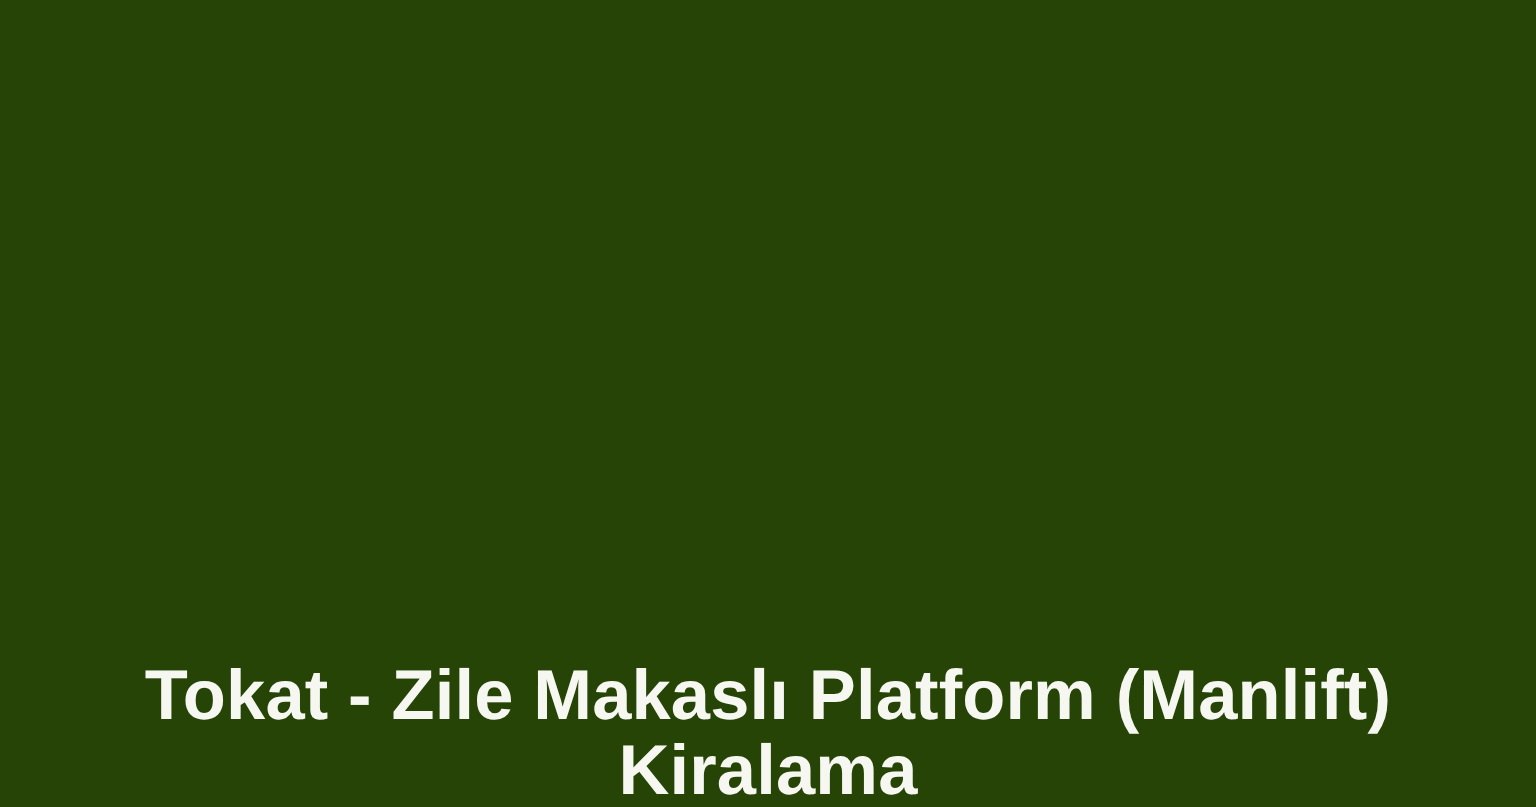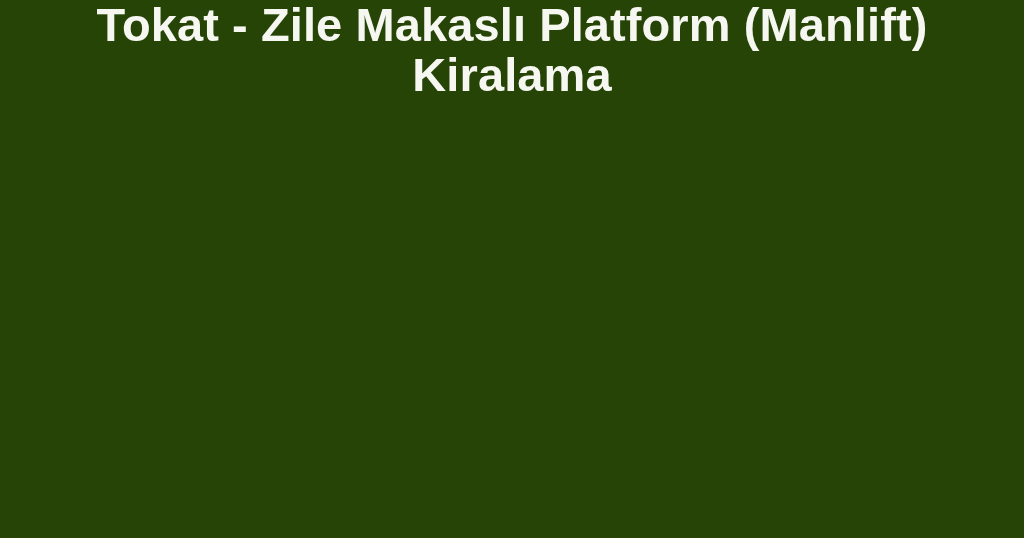--- a/index.html
+++ b/index.html
@@ -15,21 +15,21 @@
     font-family: "Liberation Sans", sans-serif;
   }
 
   .og-card {
     position: relative;
     box-sizing: border-box;
     width: 1024px;
     height: 538px;
     background-color: #254405;
     display: flex;
-    align-items: flex-start;
+    align-items: flex-end;
     justify-content: center;
     overflow: hidden;
   }
 
   .title-block {
     box-sizing: border-box;
     width: 100%;
     padding: 0 56px;
     text-align: center;
   }

